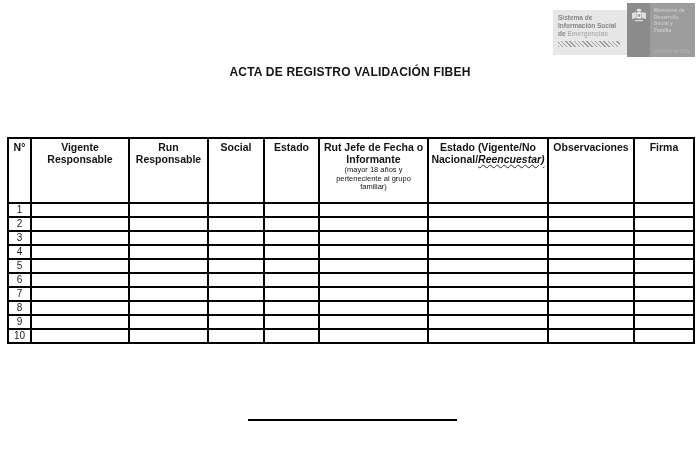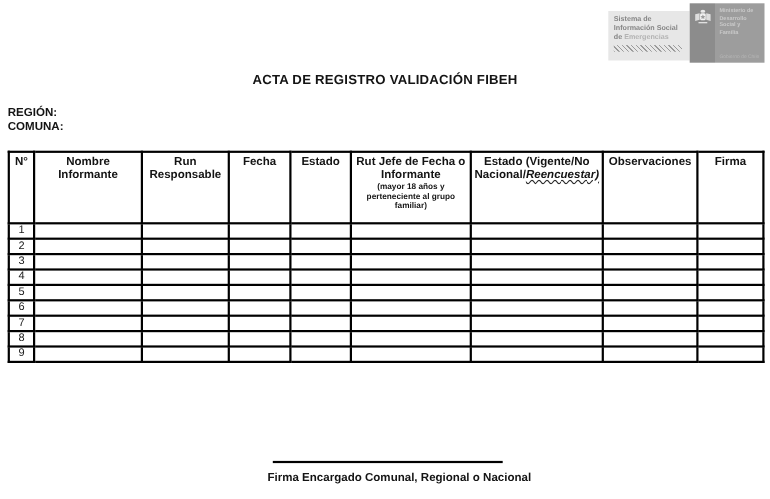--- a/index.html
+++ b/index.html
@@ -129,21 +129,21 @@
   }
   table.reg td {
     height: 13px;
     font-size: 10px;
     line-height: 12px;
   }
   td.rownum { text-align: center; color: #1a1a1a; }
   .th-note {
     font-size: 7.5px;
     line-height: 8.5px;
-    font-weight: bold;
+    font-weight: normal;
     margin-top: 1px;
     padding: 0 2px;
   }
   .th-line { display: block; }
   .wavy {
     text-decoration: underline;
     text-decoration-style: wavy;
     text-decoration-thickness: 1px;
     text-decoration-color: #2a2a2a;
     font-style: italic;
@@ -196,43 +196,39 @@
         <div class="min-line">Desarrollo</div>
         <div class="min-line">Social y</div>
         <div class="min-line">Familia</div>
         <div class="gob-line">Gobierno de Chile</div>
       </div>
     </div>
   </div>
 
   <div class="doc-title">ACTA DE REGISTRO VALIDACIÓN FIBEH</div>
 
-  <div class="field-labels">
-    <div class="field-label">REGIÓN:</div>
-    <div class="field-label">COMUNA:</div>
-  </div>
 
   <table class="reg">
     <colgroup>
       <col style="width:23px">
         <col style="width:98px">
         <col style="width:79px">
       <col style="width:56px">
         <col style="width:55px">
         <col style="width:109px">
       <col style="width:120px">
         <col style="width:86px">
         <col style="width:60px">
     </colgroup>
     <thead>
       <tr>
         <th>N°</th>
-        <th>Nombre Informante</th>
+        <th>Vigente Responsable</th>
         <th>Run Responsable</th>
-        <th>Fecha</th>
+        <th>Social</th>
         <th>Estado</th>
         <th>
           <span>Rut Jefe de Fecha o Informante</span>
           <div class="th-note">(mayor 18 años y perteneciente al grupo familiar)</div>
         </th>
         <th>
           <span class="th-line">Estado (Vigente/No</span>
           <span class="th-line"><span>Nacional/</span><span class="wavy">Reencuestar)</span></span>
         </th>
         <th>Observaciones</th>
@@ -332,19 +328,29 @@
           <td class="rownum">9</td>
           <td></td>
           <td></td>
           <td></td>
           <td></td>
           <td></td>
           <td></td>
           <td></td>
           <td></td>
         </tr>
+        <tr>
+          <td class="rownum">10</td>
+          <td></td>
+          <td></td>
+          <td></td>
+          <td></td>
+          <td></td>
+          <td></td>
+          <td></td>
+          <td></td>
+        </tr>
       </tbody>
   </table>
 
   <div class="sig-line"></div>
-  <div class="sig-caption">Firma Encargado Comunal, Regional o Nacional</div>
 
 </div>
 
 </body></html>

